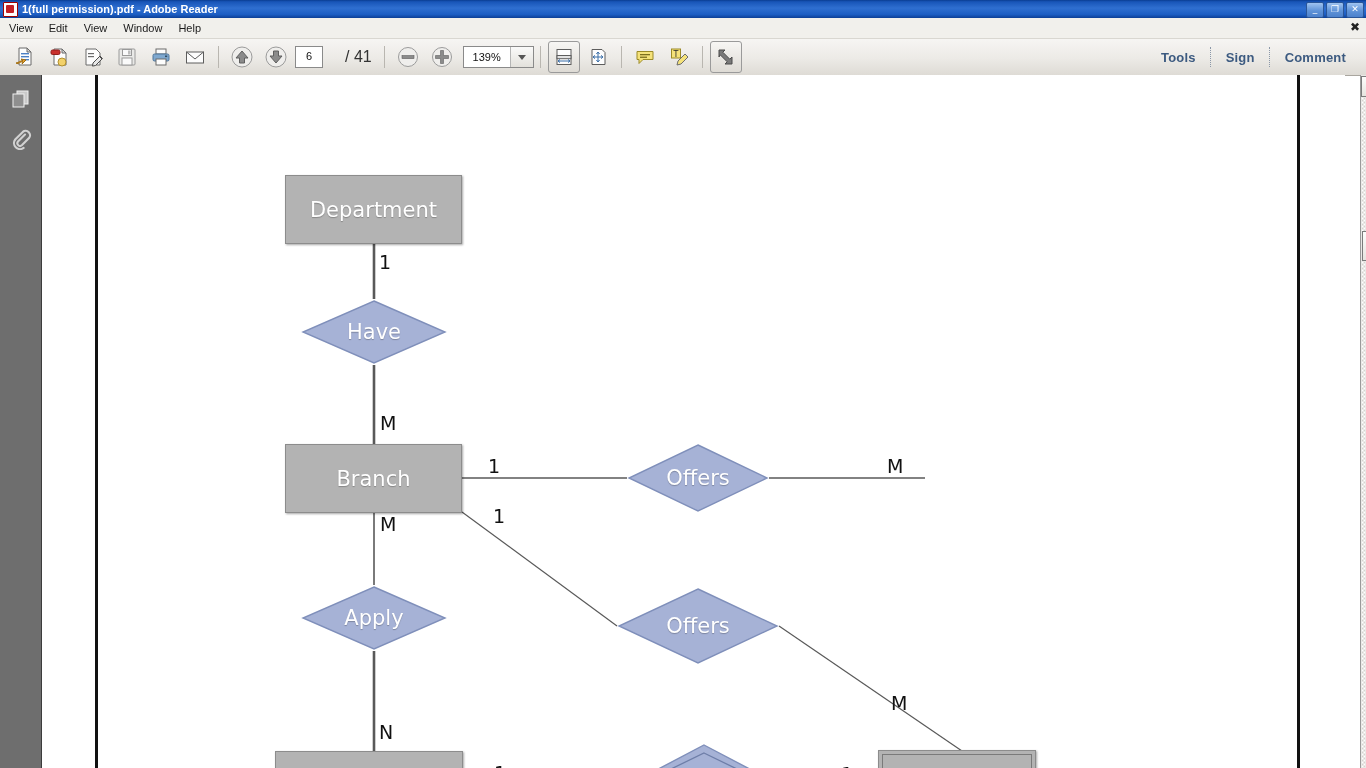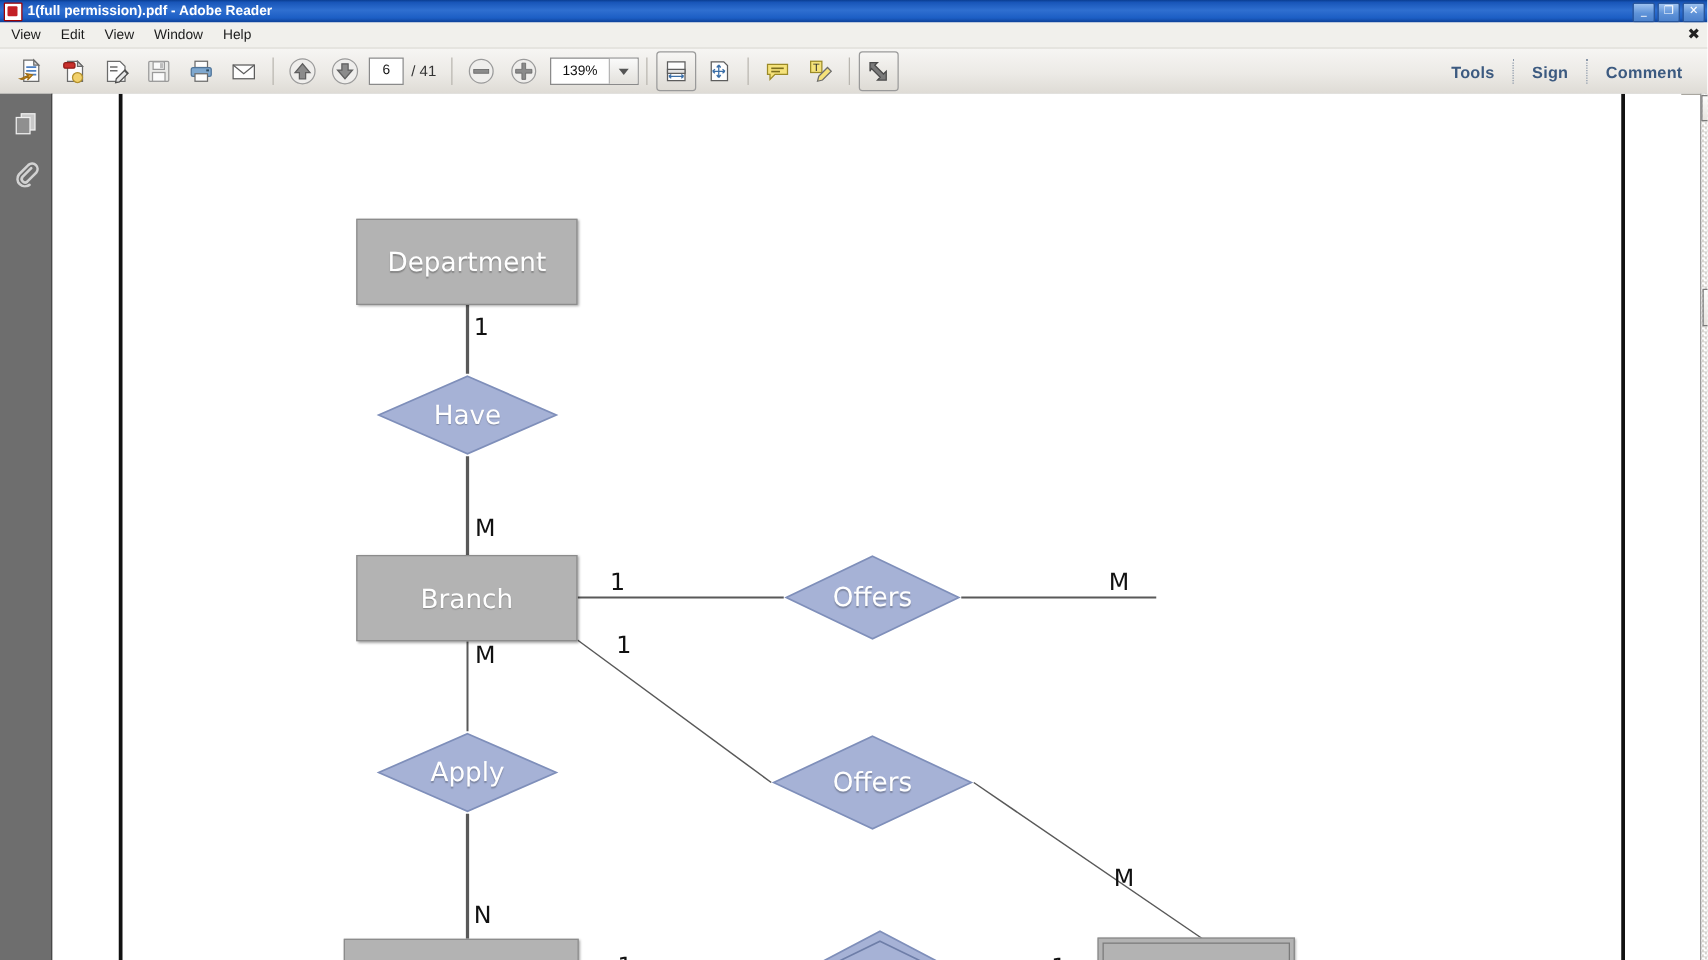--- a/index.html
+++ b/index.html
@@ -62,21 +62,21 @@
   }
   .tbar-btn{
     width:30px;height:30px;margin:0 1px;display:flex;align-items:center;justify-content:center;
     border:1px solid transparent;border-radius:3px;
   }
   .sep{width:1px;height:22px;background:#b9b6b0;margin:0 6px;}
   .pagebox{
     width:26px;height:20px;border:1px solid #8a8a8a;background:#fff;
     font-size:11px;color:#111;text-align:center;line-height:19px;margin-left:2px;
   }
-  .pagecount{font-size:12px;color:#333;margin:0 6px 0 6px;white-space:nowrap;}
+  .pagecount{font-size:16px;color:#333;margin:0 6px 0 22px;white-space:nowrap;}
   .zoombox{
     height:20px;border:1px solid #8a8a8a;background:#fff;display:flex;align-items:center;
     margin-left:4px;
   }
   .zoomval{width:46px;text-align:center;font-size:11px;color:#111;}
   .zoomarrow{
     width:22px;height:20px;border-left:1px solid #b5b5b5;
     background:linear-gradient(to bottom,#fafafa,#e3e1dc);
     display:flex;align-items:center;justify-content:center;
   }

